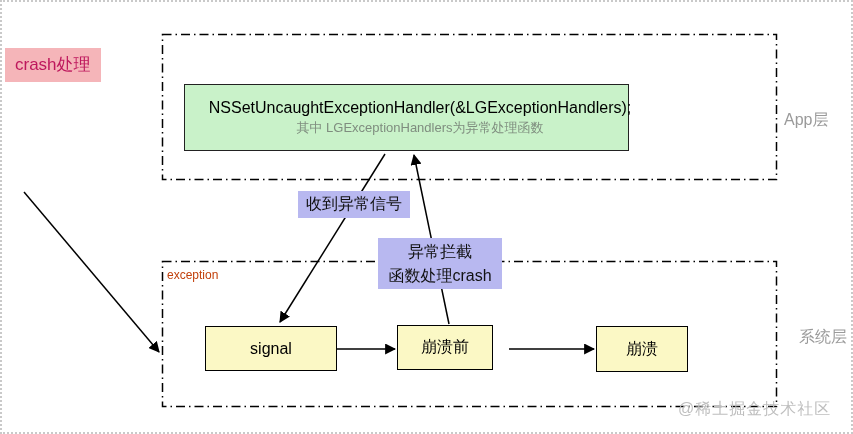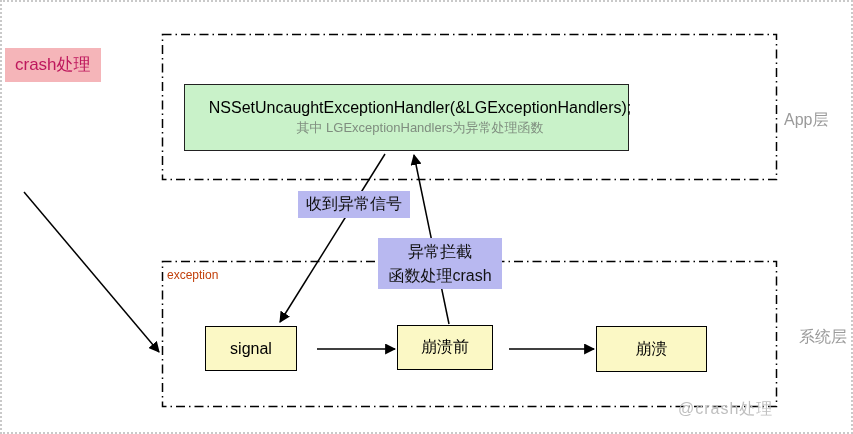--- a/index.html
+++ b/index.html
@@ -47,23 +47,23 @@
   .note-intercept{left:376px;top:236px;width:124px;height:51px;line-height:24px;}
   .note-crash{left:58px;top:246px;width:51px;height:32px;}
 
   .node{
     background:#fbf8c5;
     border:1px solid #000;
     display:flex;align-items:center;justify-content:center;
     color:#000;font-size:16px;
     z-index:2;
   }
-  .node-signal{left:203px;top:324px;width:92px;height:45px;}
+  .node-signal{left:203px;top:324px;width:132px;height:45px;}
   .node-precrash{left:395px;top:323px;width:96px;height:45px;}
-  .node-crash{left:594px;top:324px;width:111px;height:46px;}
+  .node-crash{left:594px;top:324px;width:92px;height:46px;}
 
   .region-label{left:165px;top:266px;font-size:12px;color:#c2410c;z-index:2;}
   .layer-label{font-size:16px;color:#9a9a9a;z-index:2;white-space:nowrap;}
   .layer-label-app{left:782px;top:108px;}
   .layer-label-system{left:782px;top:325px;margin-left:15px;}
   .watermark{left:676px;top:397px;font-size:16px;color:#bfbfbf;letter-spacing:1px;z-index:2;white-space:nowrap;}
 </style>
 </head>
 <body>
 
@@ -108,15 +108,15 @@
   <div class="abs note note-intercept">
     <span>异常拦截</span>
     <span>函数处理crash</span>
   </div>
 
 
   <div class="abs node node-signal">signal</div>
   <div class="abs node node-precrash">崩溃前</div>
   <div class="abs node node-crash">崩溃</div>
 
-  <div class="abs watermark">@crash处理</div>
+  <div class="abs watermark">@稀土掘金技术社区</div>
 
 </div>
 
 </body></html>

